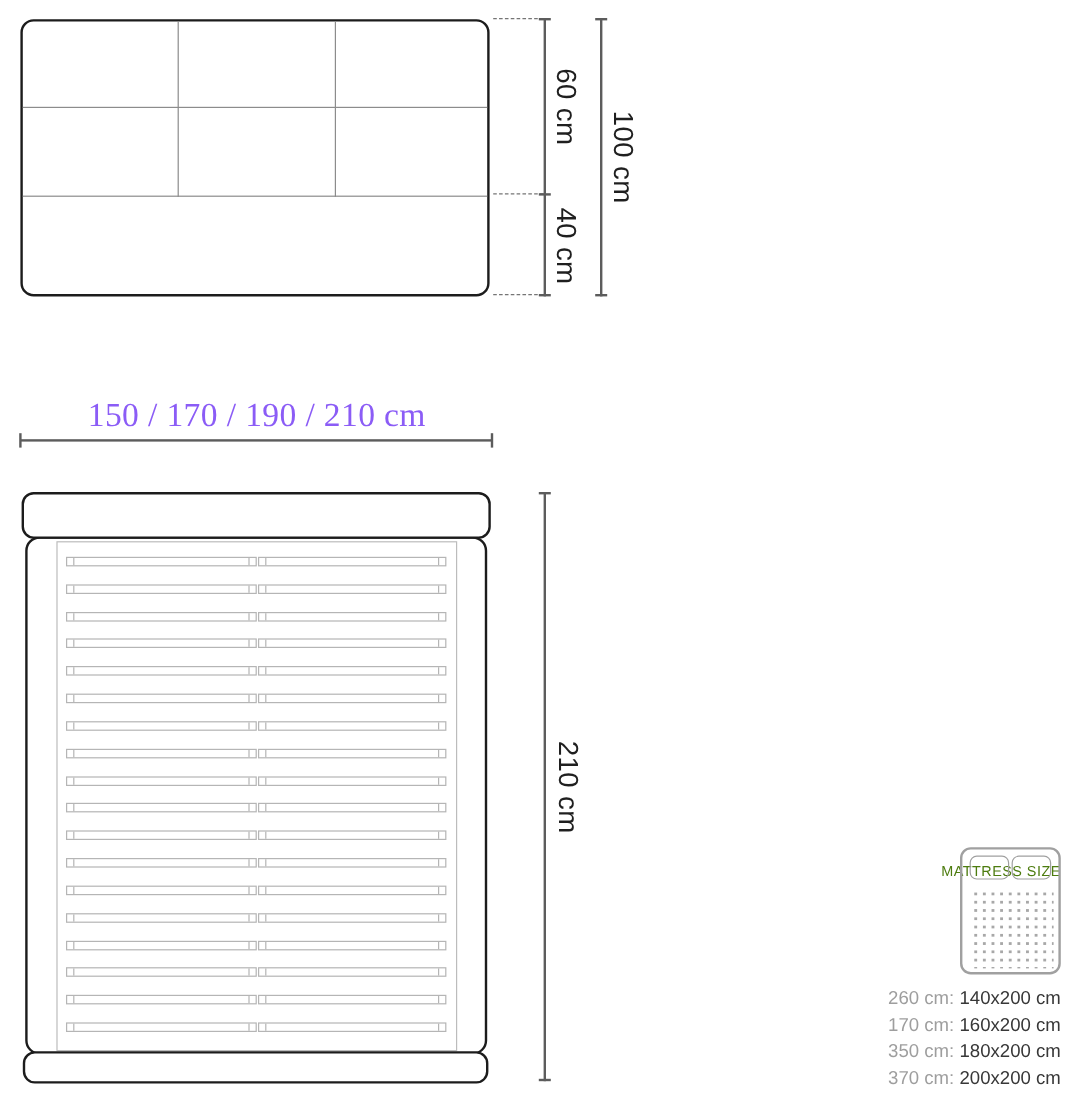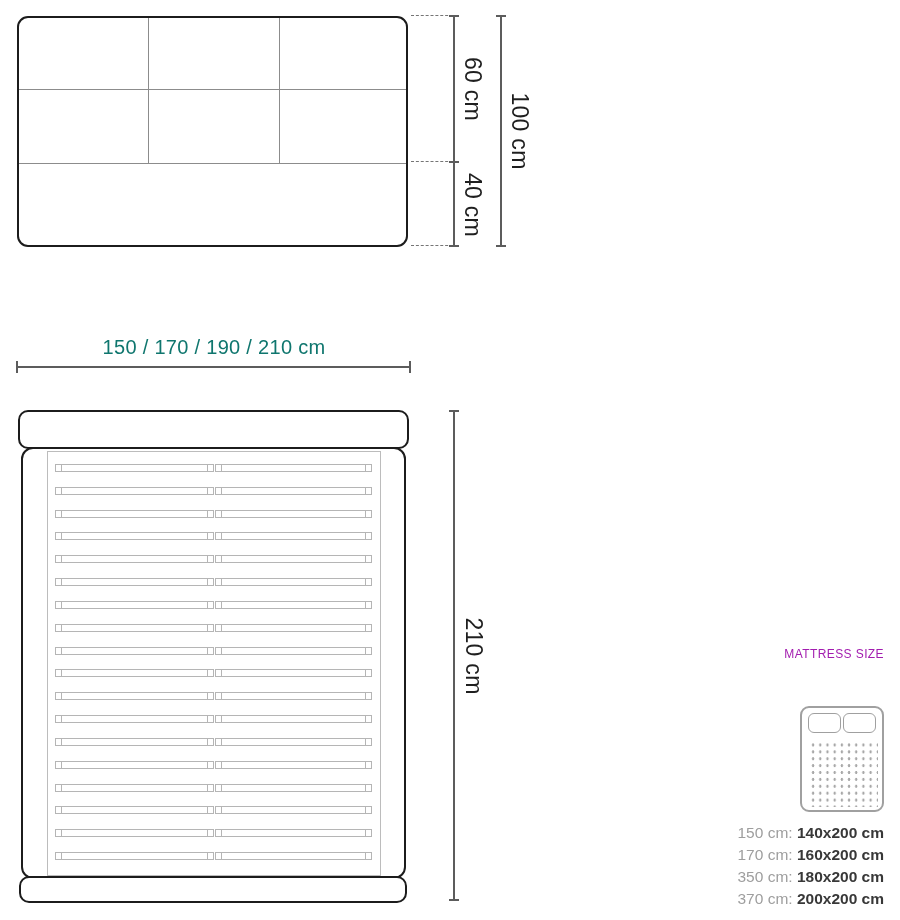--- a/index.html
+++ b/index.html
@@ -14,21 +14,21 @@
   .abs{position:absolute;}
   .dimline{position:absolute;background:#5c5c5c;}
   .dimcap{position:absolute;background:#5c5c5c;}
   .dash{position:absolute;height:0;border-top:1.5px dashed #757575;}
   .vlabel{
     position:absolute;transform:translate(-50%,-50%) rotate(90deg);
     font-size:23px;color:#1f1f1f;white-space:nowrap;letter-spacing:0.3px;
   }
   .hlabel{
     position:absolute;transform:translate(-50%,-50%);
-    font-size:20px;color:#0f766e;white-space:nowrap;letter-spacing:0.3px;
+    font-size:28px;color:#8b5cf6;white-space:nowrap;letter-spacing:0.3px;font-family:Liberation Serif, serif;
   }
   
   #hb-front{
     left:17px;top:16px;width:391px;height:231px;
     border:2px solid #1c1c1c;border-radius:11px;box-sizing:border-box;
     background:#fff;
   }
   .grid-h{position:absolute;left:0;right:0;height:1px;background:#8c8c8c;}
   .grid-v{position:absolute;top:0;width:1px;background:#8c8c8c;}
   
@@ -57,22 +57,22 @@
   }
   .slat-left{left:55px;width:159px;}
   .slat-right{left:215px;width:157px;}
   .slat::before,.slat::after{
     content:"";position:absolute;top:0;bottom:0;width:1px;background:#b5b5b5;
   }
   .slat::before{left:5px;}
   .slat::after{right:5px;}
   
   #legend-title{
-    position:absolute;right:16px;top:647px;
-    font-size:12px;letter-spacing:0.4px;color:#a21caf;white-space:nowrap;
+    position:absolute;right:16px;top:719px;
+    font-size:12px;letter-spacing:0.4px;color:#4d7c0f;white-space:nowrap;
   }
   #mattress-icon{
     position:absolute;left:800px;top:706px;width:84px;height:106px;
     border:2px solid #a0a0a0;border-radius:9px;box-sizing:border-box;
   }
   .pillow{
     position:absolute;top:5px;width:33px;height:20px;
     border:1.5px solid #a0a0a0;border-radius:6px;box-sizing:border-box;
   }
   .pillow-left{left:6px;}
@@ -80,21 +80,21 @@
   #mattress-dots{
     position:absolute;left:6px;top:32px;width:70px;height:67px;
     background-image:radial-gradient(circle,#a8a8a8 1.1px,transparent 1.5px);
     background-size:7.2px 6.9px;background-position:1.5px 1.5px;
   }
   #legend-rows{
     position:absolute;right:16px;top:822px;text-align:right;
   }
   .size-row{font-size:15.5px;line-height:22px;white-space:nowrap;}
   .frame-size{color:#9e9e9e;}
-  .mattress-size{color:#383838;font-weight:bold;}
+  .mattress-size{color:#383838;font-weight:normal;}
 </style>
 </head>
 <body>
 
 <div id="stage">
 
   <div id="hb-front" class="abs">
     <div class="grid-h" style="top:71px;"></div>
     <div class="grid-h" style="top:145px;"></div>
     <div class="grid-v" style="left:129px;height:146px;"></div>
@@ -173,21 +173,21 @@
   <div id="legend-title">MATTRESS SIZE</div>
 
   <div id="mattress-icon">
     <div class="pillow pillow-left"></div>
     <div class="pillow pillow-right"></div>
     <div id="mattress-dots"></div>
   </div>
 
   <div id="legend-rows">
     <div class="size-row">
-      <span class="frame-size">150 cm:</span>
+      <span class="frame-size">260 cm:</span>
       <span class="mattress-size">140x200 cm</span>
     </div>
     <div class="size-row">
       <span class="frame-size">170 cm:</span>
       <span class="mattress-size">160x200 cm</span>
     </div>
     <div class="size-row">
       <span class="frame-size">350 cm:</span>
       <span class="mattress-size">180x200 cm</span>
     </div>

